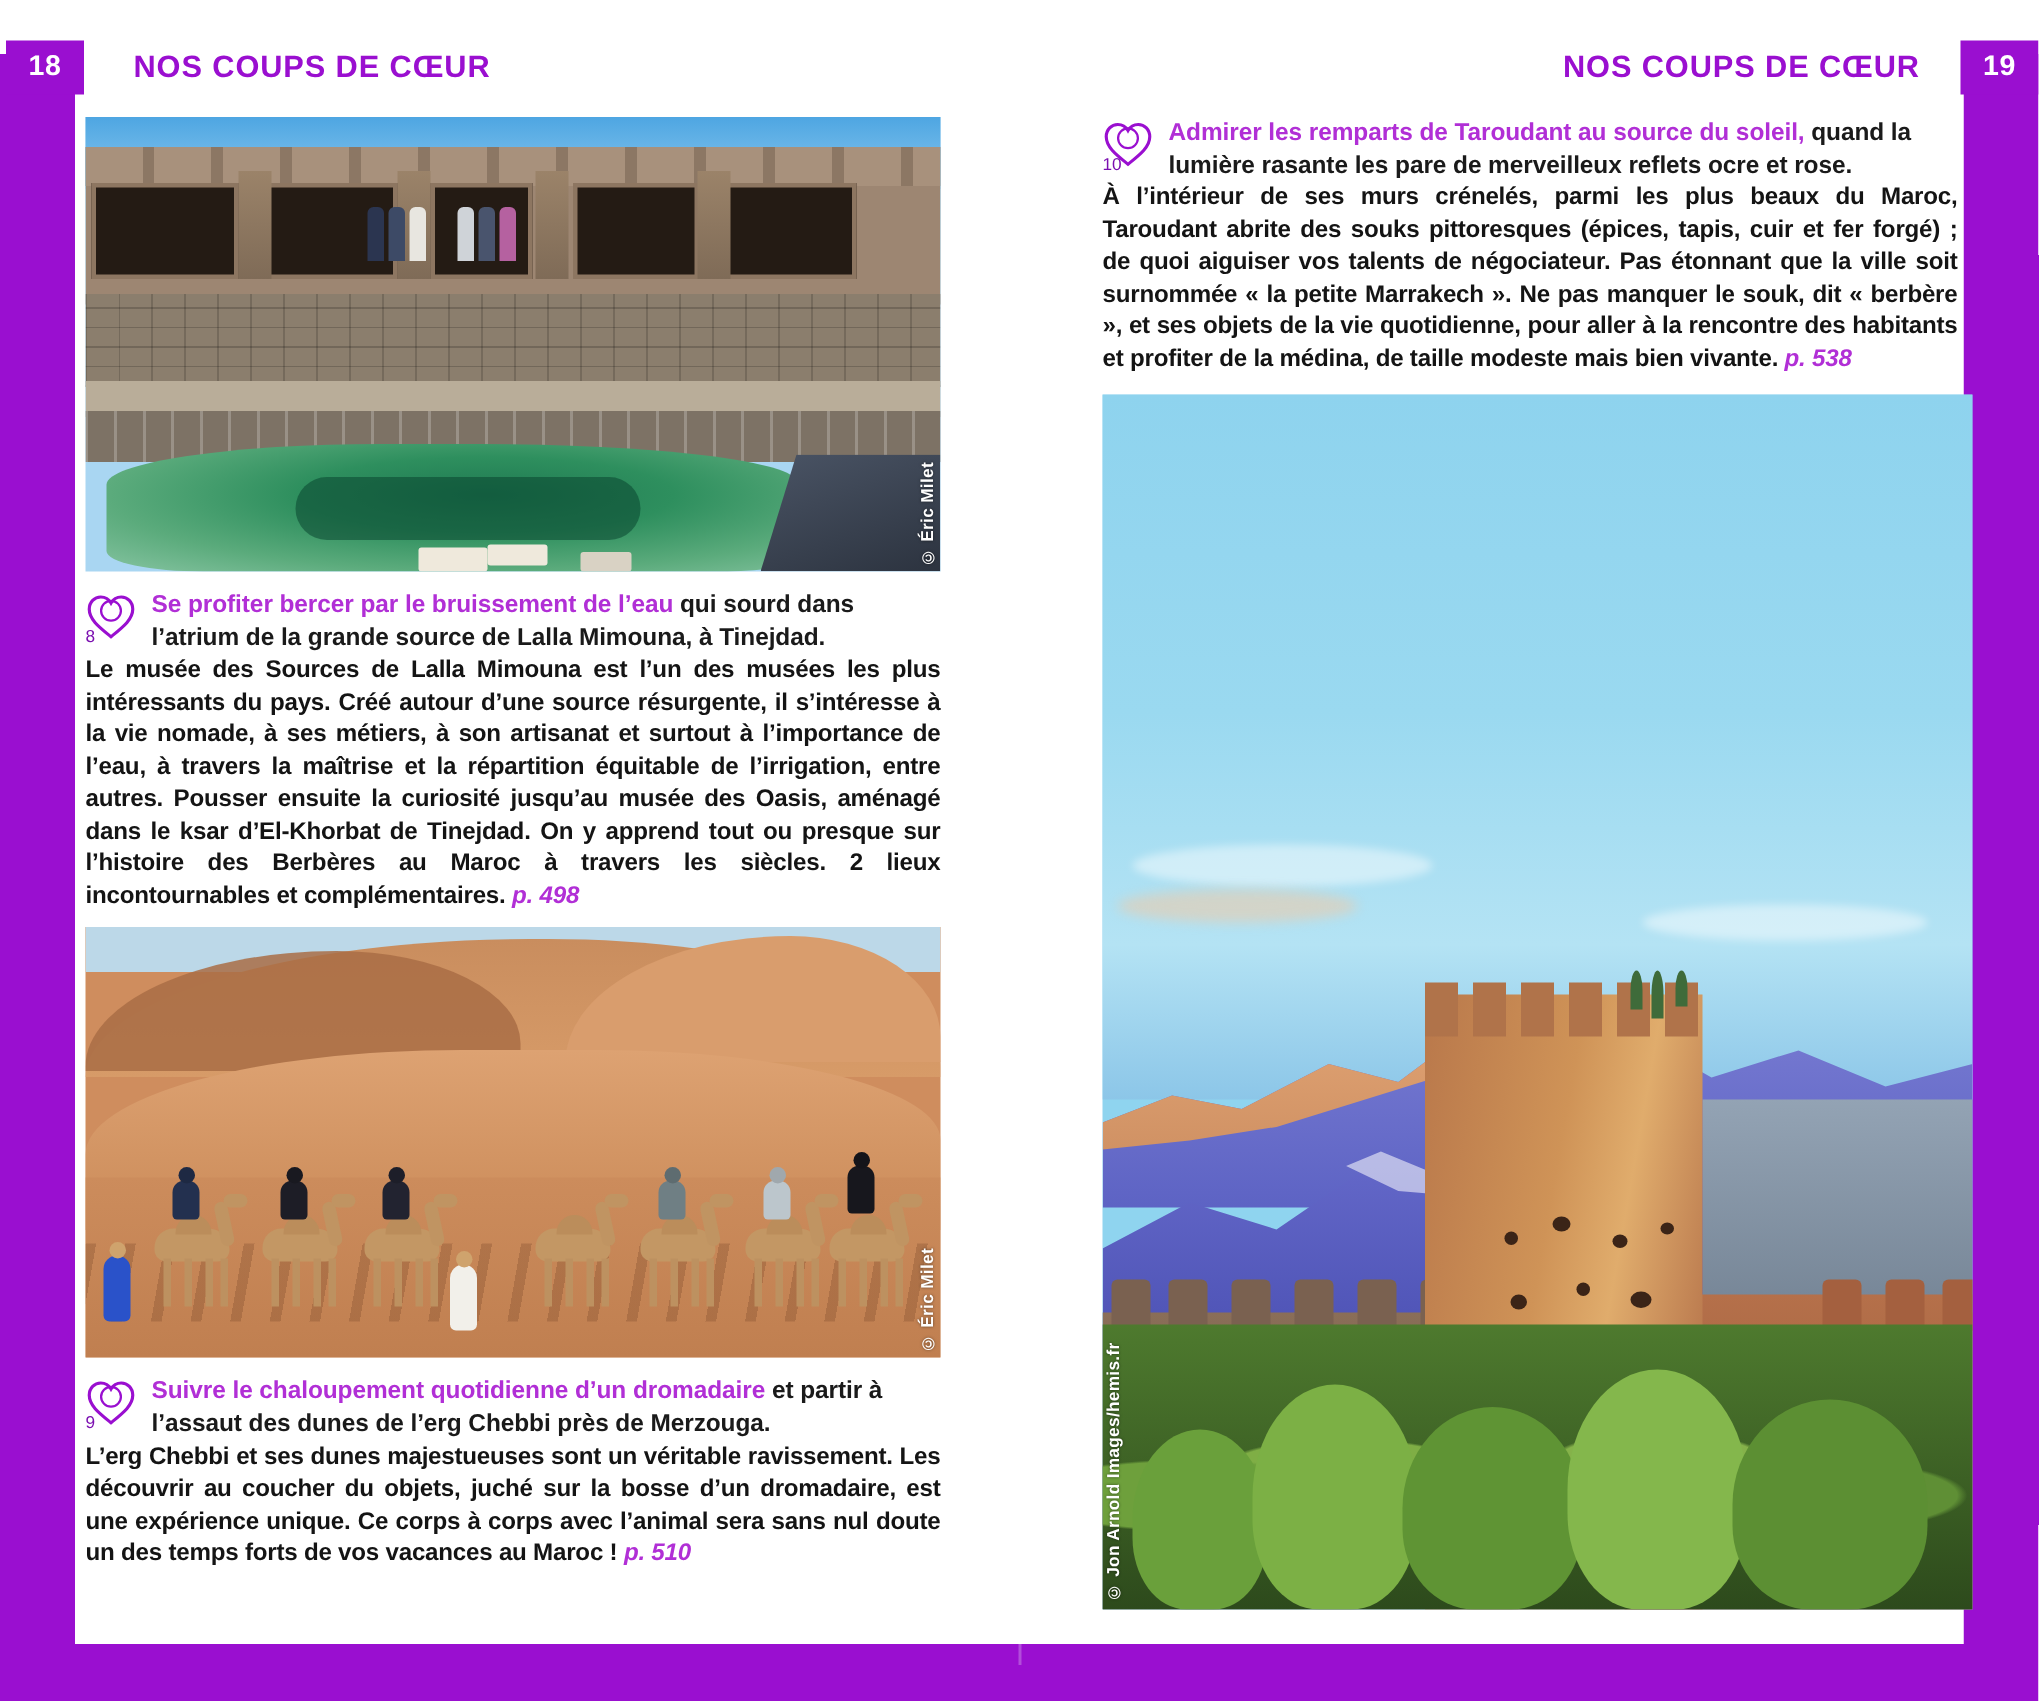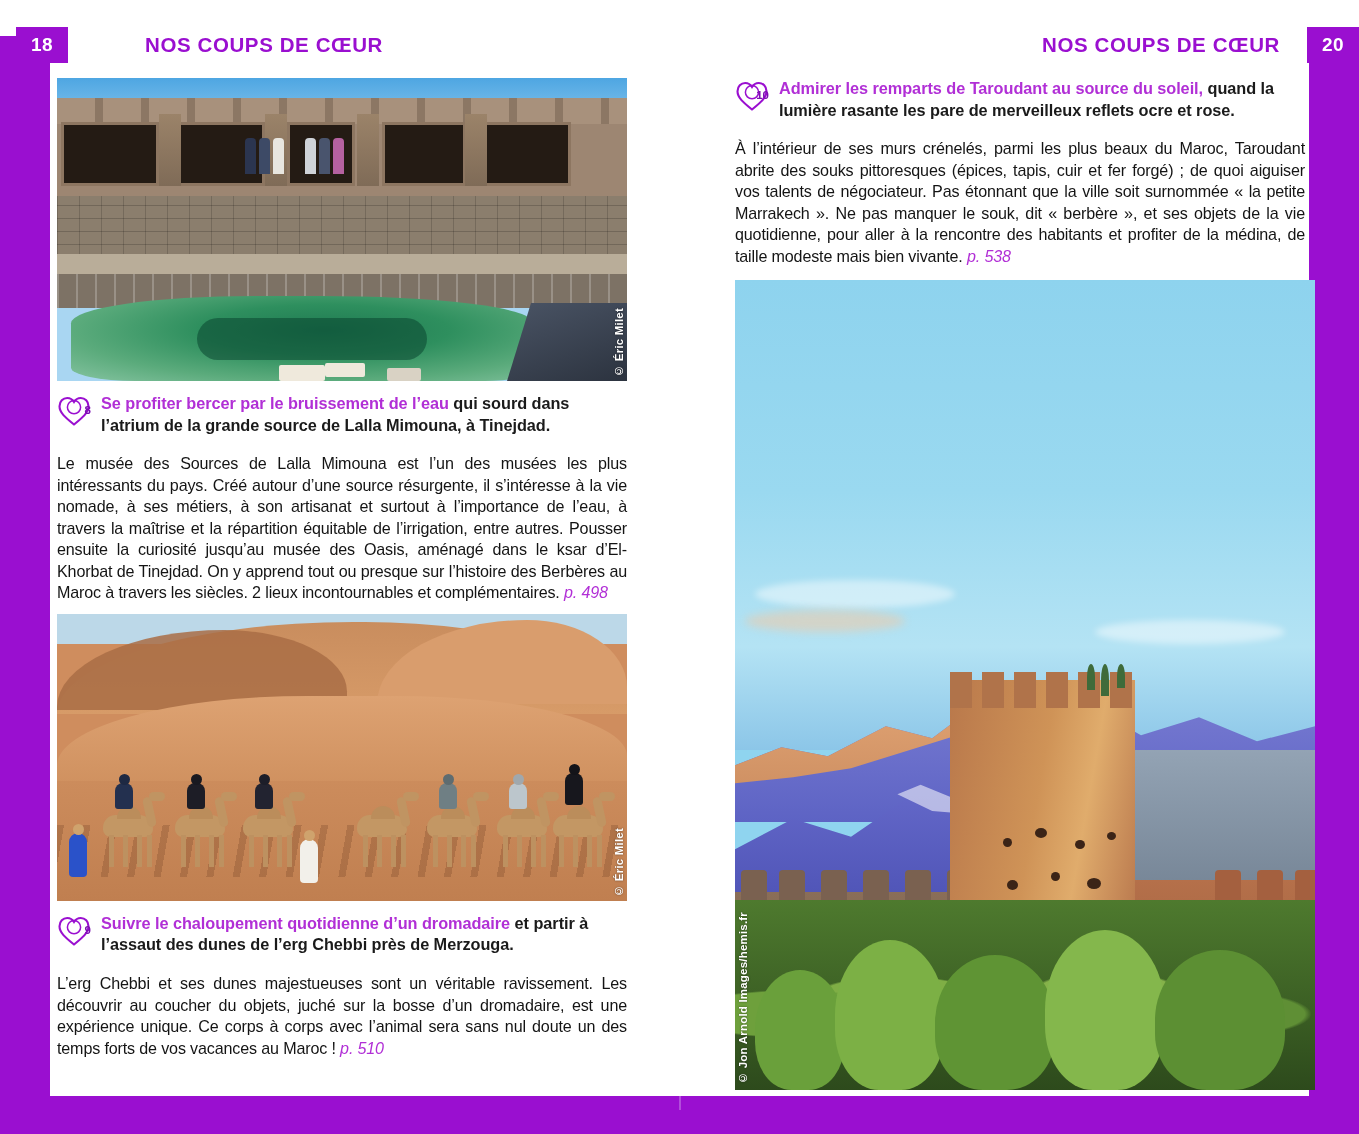--- a/index.html
+++ b/index.html
@@ -13,21 +13,21 @@
 
   
   .frame-left-bar{position:absolute;left:0;top:36px;width:50px;height:1060px;background:#9a0fd0;}
   .frame-right-bar{position:absolute;right:0;top:36px;width:50px;height:1060px;background:#9a0fd0;}
   .frame-bottom-bar{position:absolute;left:0;bottom:0;width:1359px;height:38px;background:#9a0fd0;}
   .frame-bottom-gutter{position:absolute;left:679px;bottom:24px;width:2px;height:14px;background:#b24ddb;}
   .page-white{position:absolute;left:50px;top:60px;width:1259px;height:1036px;background:#fff;}
 
   
   .hdr{position:absolute;top:27px;height:36px;display:flex;align-items:center;}
-  .hdr-left{left:16px;gap:44px;}
+  .hdr-left{left:4px;}
   .hdr-right{right:0;}
   .folio{
     background:#9a0fd0;color:#fff;font-weight:bold;font-size:19px;
     width:52px;height:36px;display:flex;align-items:center;justify-content:center;
     letter-spacing:.5px;
   }
   .hdr-title{
     color:#9a0fd0;font-weight:bold;font-size:20.5px;letter-spacing:.6px;
     white-space:nowrap;
   }
@@ -147,31 +147,31 @@
                radial-gradient(ellipse at 82% 60%,#5f8f35 0 14%,transparent 15%),
                linear-gradient(#4e7a2e,#2d4a1c);}
   .p3-tree{position:absolute;bottom:0;border-radius:50% 50% 40% 40%;}
 
   
   .entry{margin-top:12px;}
   .entry-head{display:flex;align-items:flex-start;}
   .heart{flex:0 0 auto;width:34px;height:32px;margin-right:10px;margin-top:2px;position:relative;}
   .heart svg{display:block;}
   .heart .num{
-    position:absolute;left:0;top:9px;width:34px;text-align:right;
-    font-size:11.5px;font-weight:bold;color:#7b0fb0;
+    position:absolute;left:0;top:24px;width:34px;text-align:left;
+    font-size:11.5px;font-weight:normal;color:#7b0fb0;
   }
   .head-text{
     font-size:16.3px;line-height:1.33;font-weight:bold;color:#1a1a1a;
     letter-spacing:-.05px;
   }
   .head-text .hl{color:#b12fd6;}
   .body-text{
     font-size:16.1px;line-height:1.335;color:#141414;text-align:justify;
-    margin-top:17px;letter-spacing:-.15px;
+    margin-top:0;letter-spacing:-.15px;font-weight:bold;
   }
   .pref{color:#b12fd6;font-style:italic;}
   .tip{
     font-size:15.6px;line-height:1.30;color:#141414;font-style:italic;
     letter-spacing:-.2px;
   }
   .tip b{color:#b12fd6;font-weight:bold;font-style:italic;}
 </style>
 </head>
 <body>
@@ -182,21 +182,21 @@
 <div class="frame-bottom-gutter"></div>
 <div class="page-white"></div>
 
 <div class="hdr hdr-left">
   <div class="folio">18</div>
   <div class="hdr-title">NOS COUPS DE CŒUR</div>
 </div>
 
 <div class="hdr hdr-right">
   <div class="hdr-title">NOS COUPS DE CŒUR</div>
-  <div class="folio">20</div>
+  <div class="folio">19</div>
 </div>
 
 <div class="col col-left">
 
   <div class="photo photo1">
     <div class="p1-sky"></div>
     <div class="p1-wallrow"></div>
     <div class="p1-door" style="left:4px;width:92px;"></div>
     <div class="p1-door" style="left:120px;width:82px;"></div>
     <div class="p1-door" style="left:230px;width:62px;"></div>

